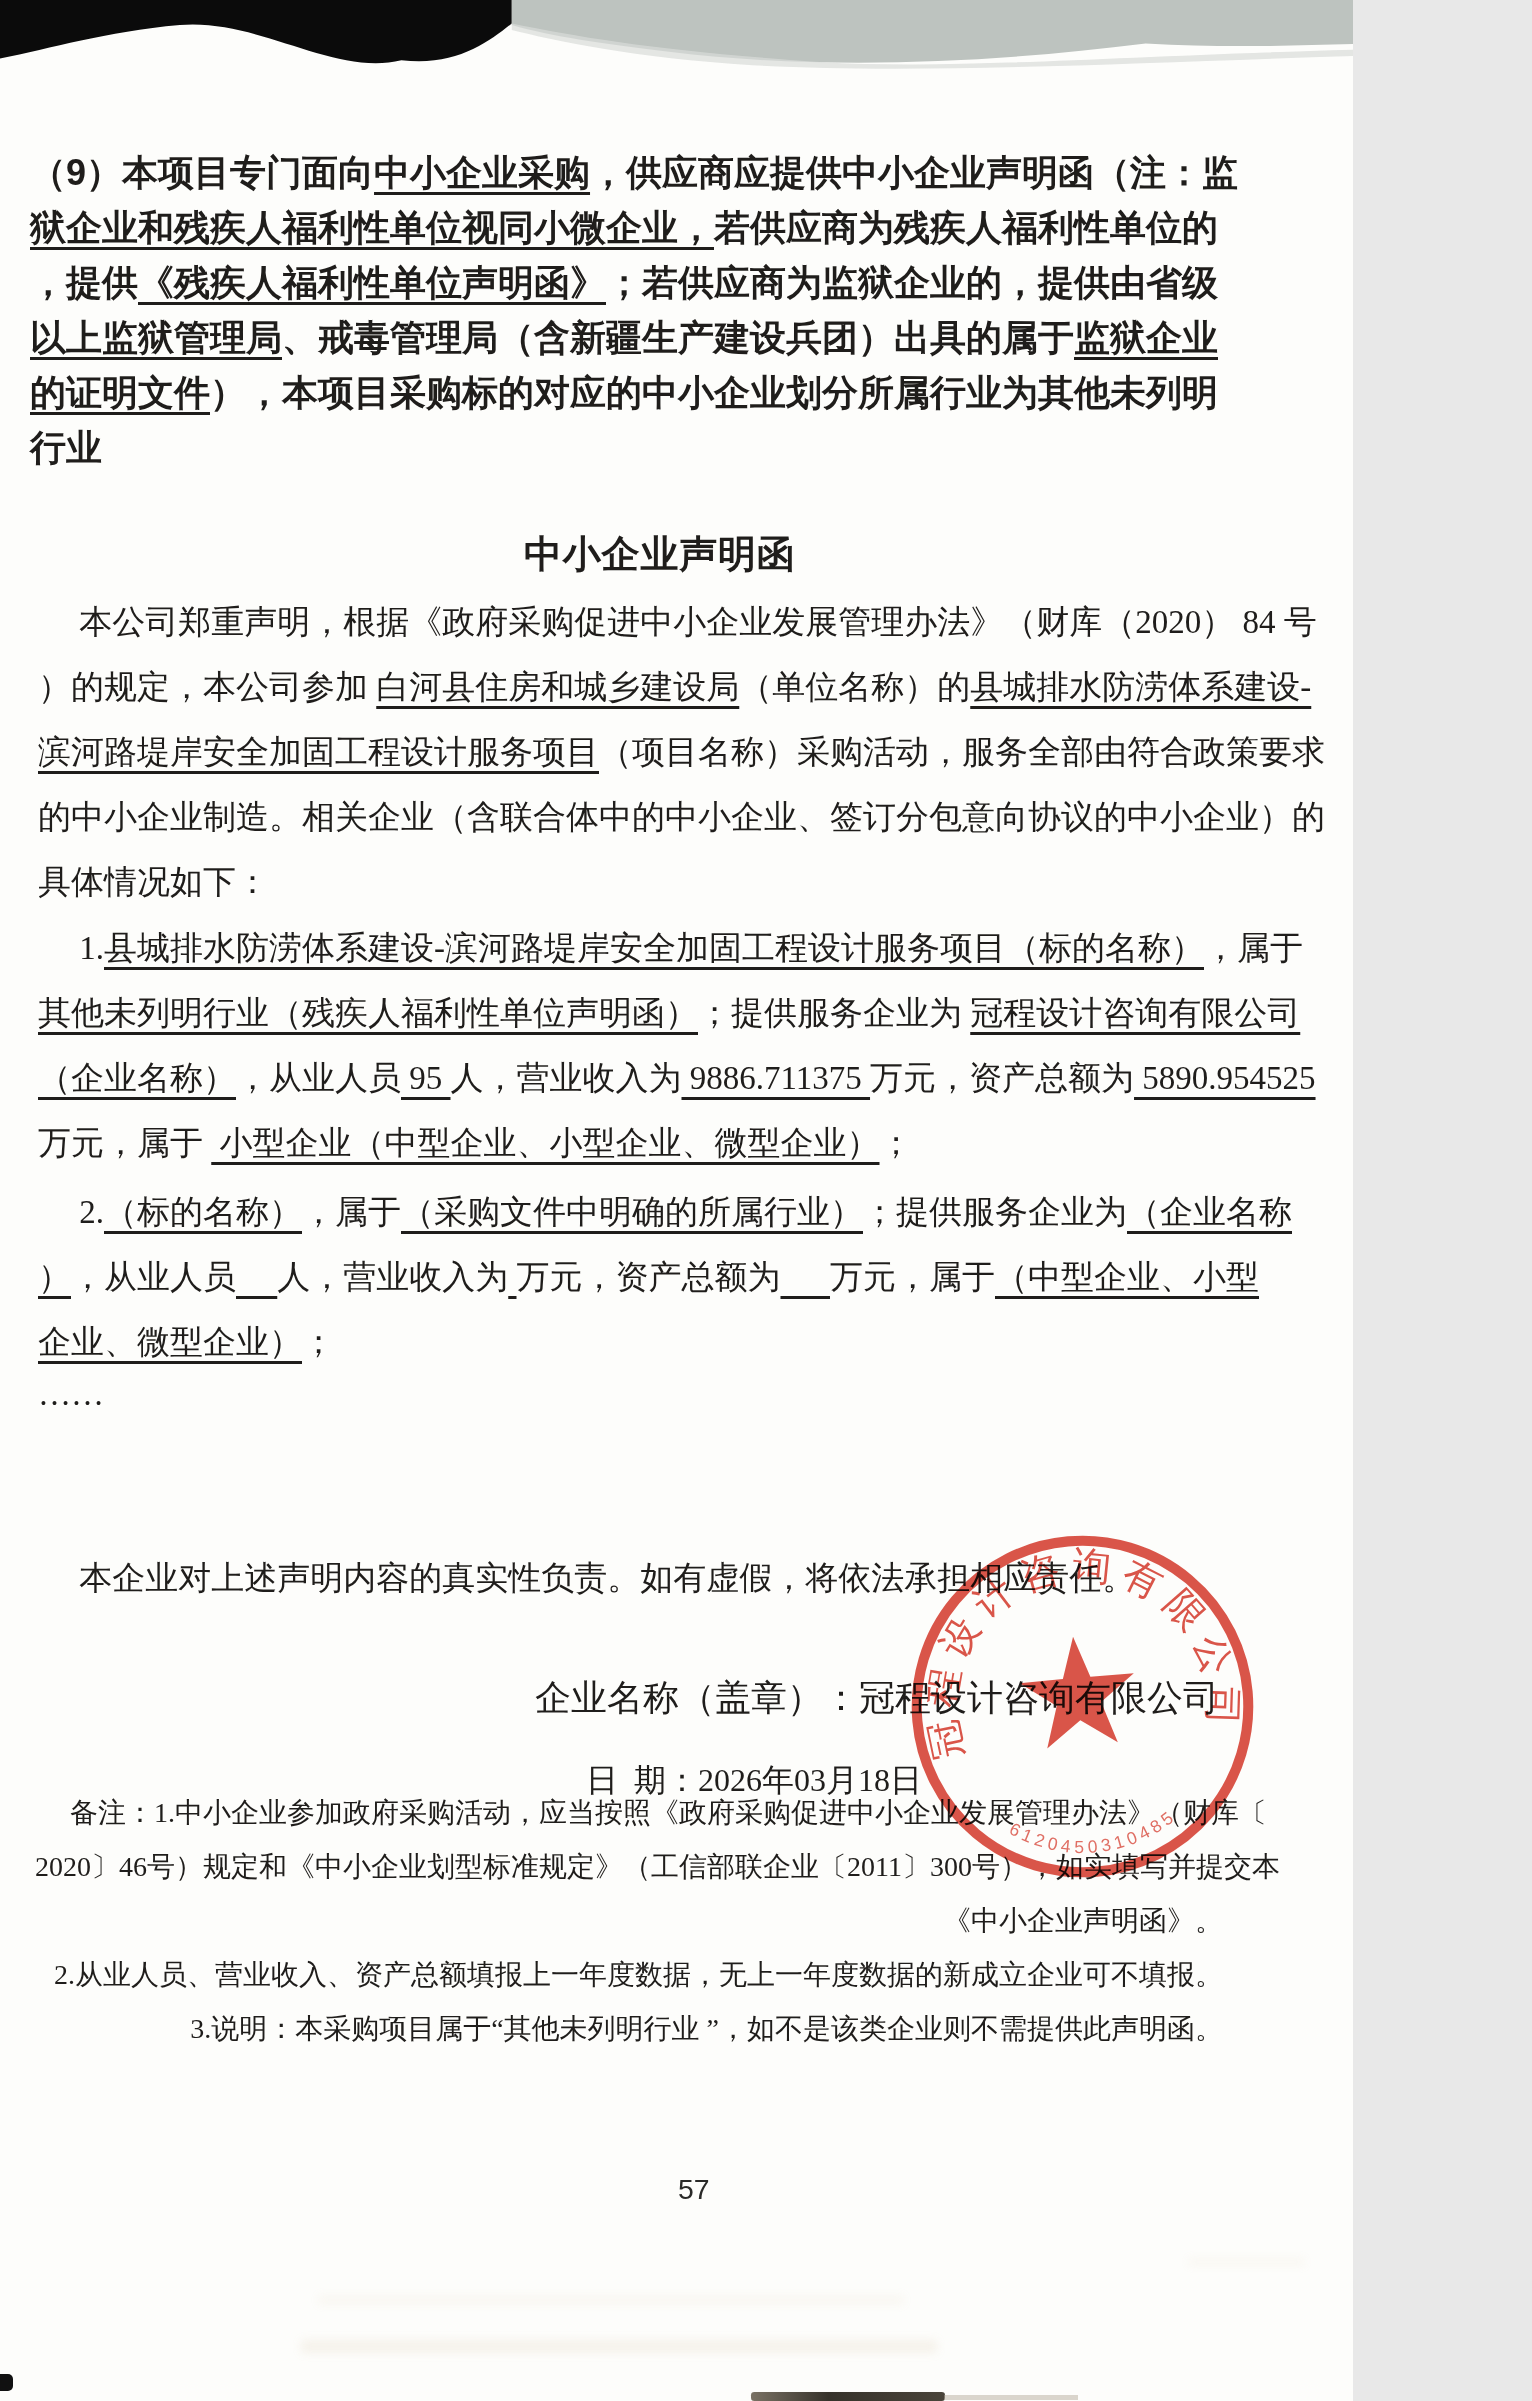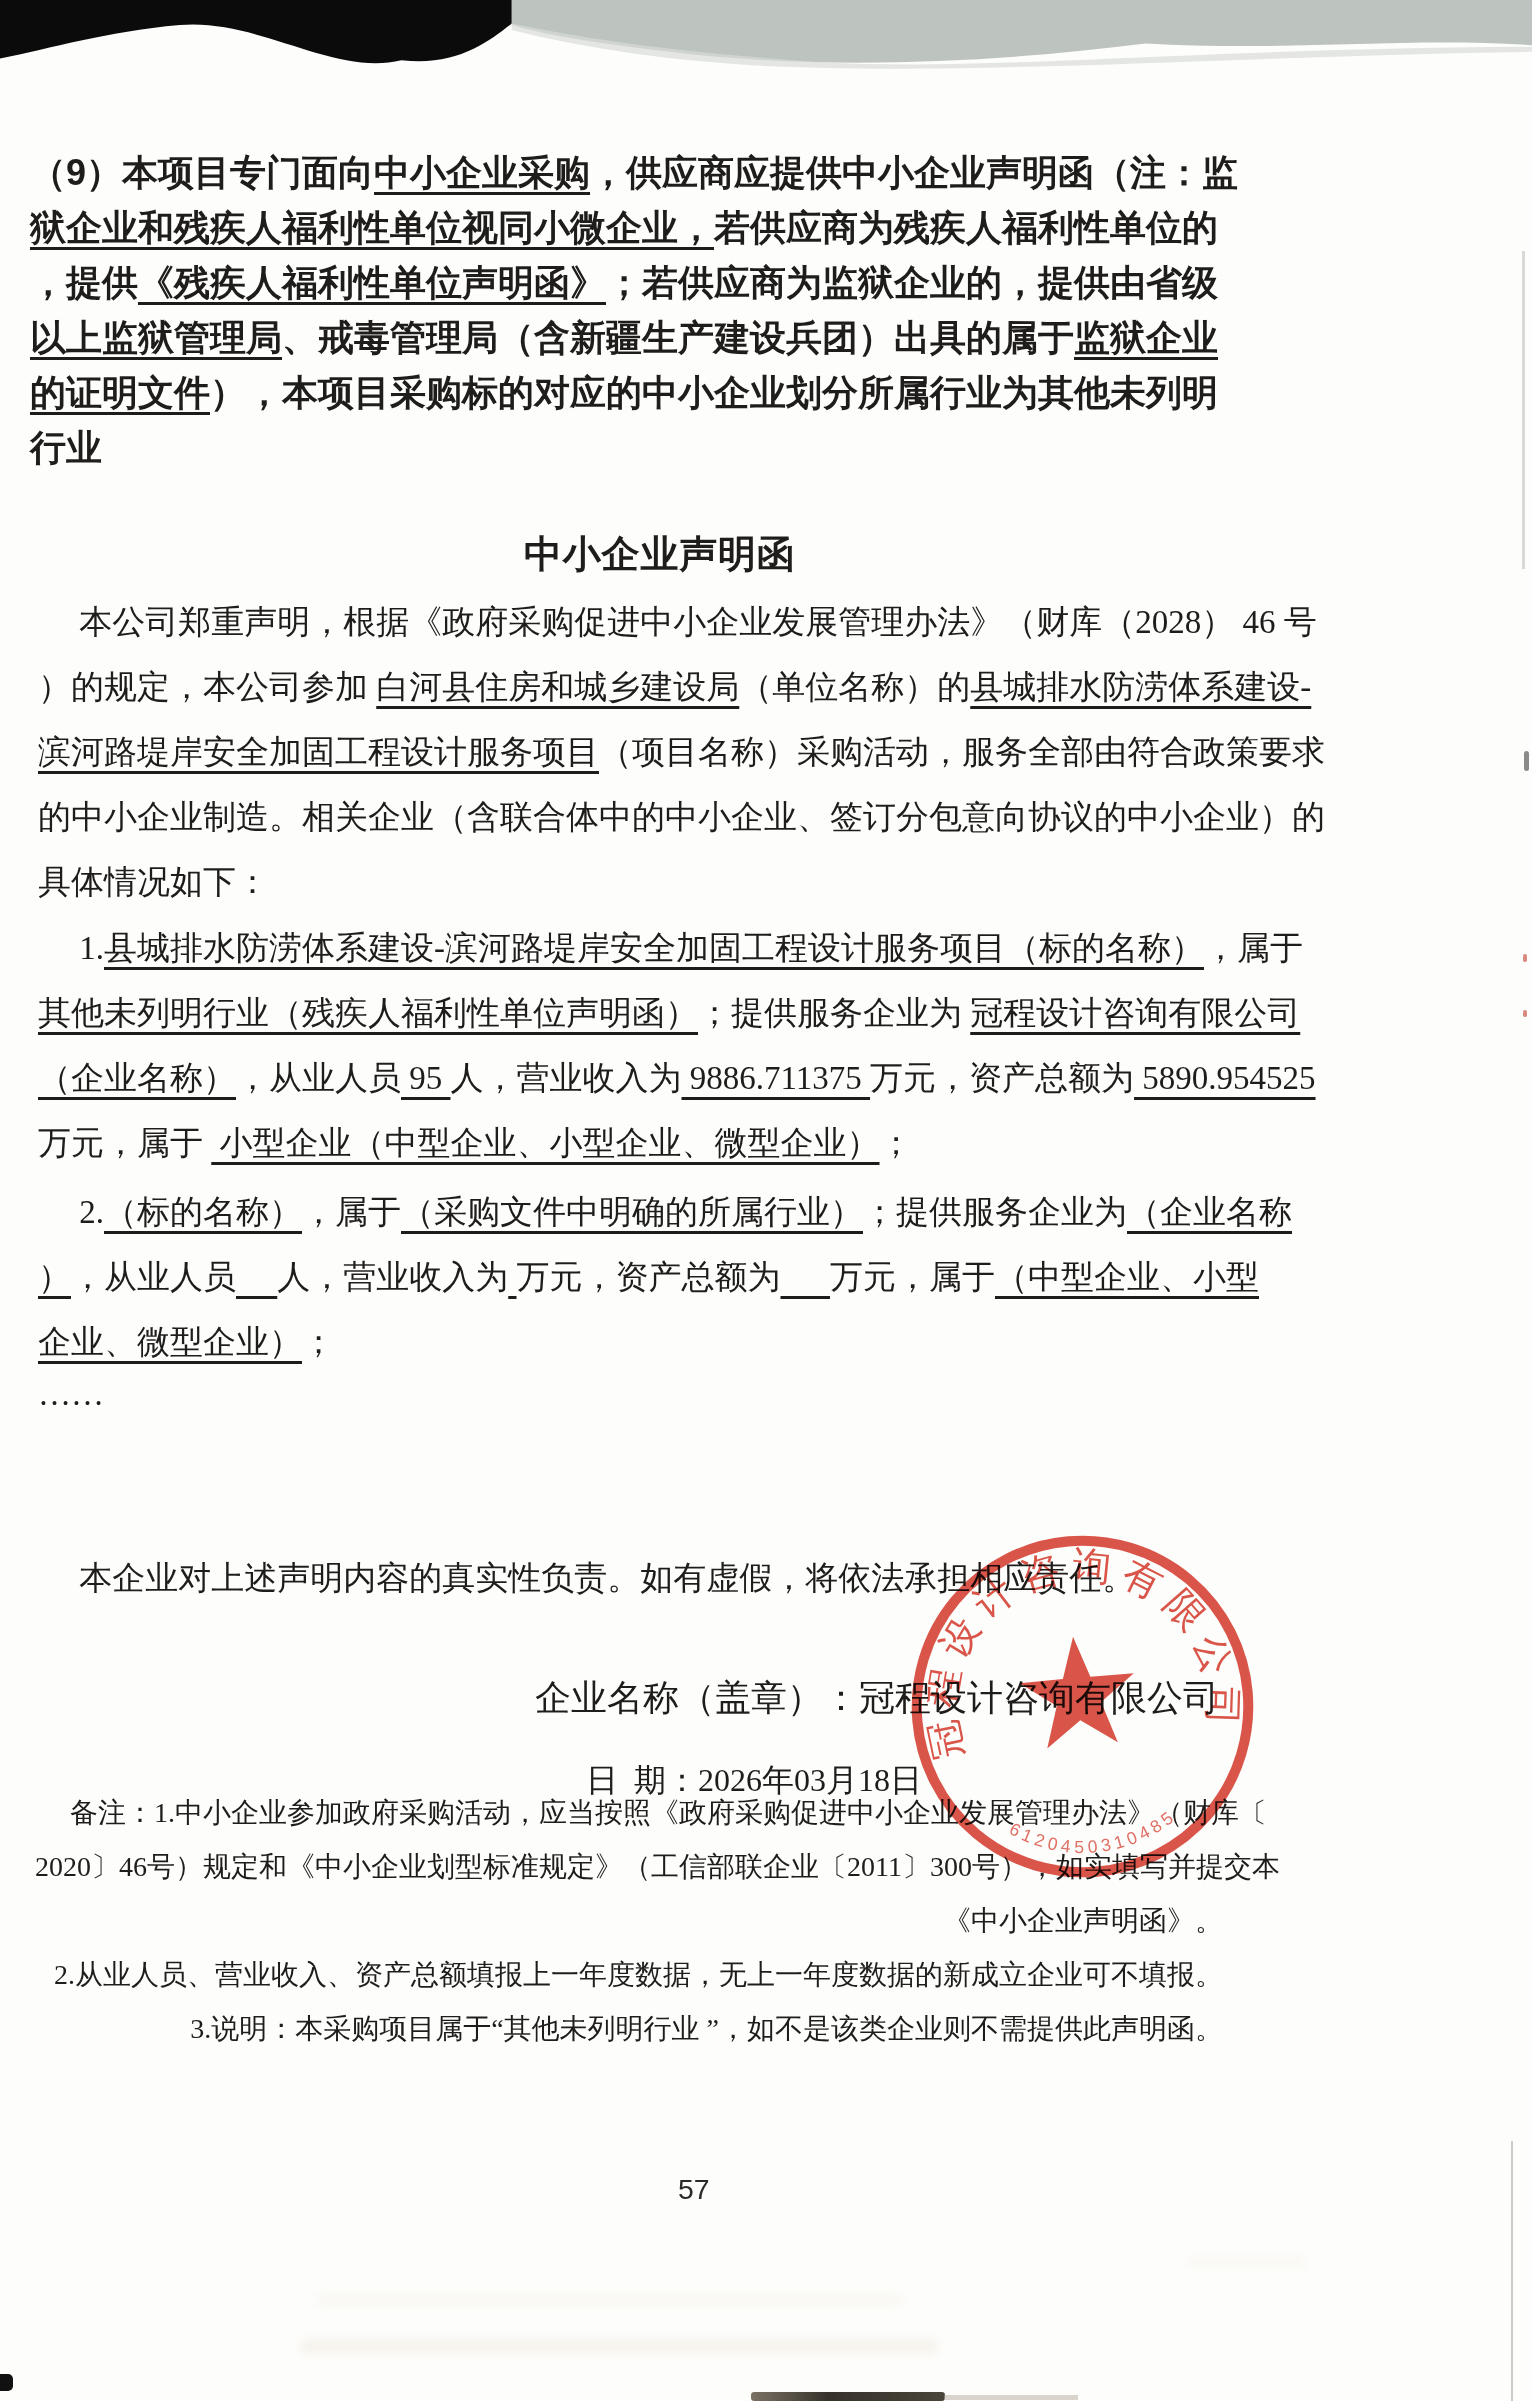--- a/index.html
+++ b/index.html
@@ -1,18 +1,18 @@
 <!DOCTYPE html>
 <html style="font-size:13.4px"><head>
 <meta charset="utf-8">
 <style>
   html,body{margin:0;padding:0;background:#e8e8e8;}
   .page{
     position:relative;
-    width:1532px;height:2401px;
+    width:1353px;height:2401px;
     background:#fdfdfb;
     overflow:hidden;
     font-family:"Liberation Serif","DejaVu Serif",serif;
     color:#1f1d1b;
   }
   .abs{position:absolute;}
   .line{white-space:pre;}
   .u{text-decoration:underline;text-decoration-thickness:2.5px;text-underline-offset:8.4px;}
   
   .intro{left:30px;top:147px;width:1171px;
@@ -74,21 +74,21 @@
       <div class="line"><span class="u">狱企业和残疾人福利性单位视同小微企业，</span><span>若供应商为残疾人福利性单位的</span></div>
       <div class="line"><span>，提供</span><span class="u">《残疾人福利性单位声明函》</span><span>；若供应商为监狱企业的，提供由省级</span></div>
       <div class="line"><span class="u">以上监狱管理局</span><span>、戒毒管理局（含新疆生产建设兵团）出具的属于</span><span class="u">监狱企业</span></div>
       <div class="line"><span class="u">的证明文件</span><span>），本项目采购标的对应的中小企业划分所属行业为其他未列明</span></div>
       <div class="line"><span>行业</span></div>
     </div>
 
   <div class="abs doc-title">中小企业声明函</div>
 
   <div class="abs bodyblock b-para1">
-      <div class="line"><span>　 本公司郑重声明，根据《政府采购促进中小企业发展管理办法》（财库（2028） 46 号</span></div>
+      <div class="line"><span>　 本公司郑重声明，根据《政府采购促进中小企业发展管理办法》（财库（2020） 84 号</span></div>
       <div class="line"><span>）的规定，本公司参加 </span><span class="u">白河县住房和城乡建设局</span><span>（单位名称）的</span><span class="u">县城排水防涝体系建设-</span></div>
       <div class="line"><span class="u">滨河路堤岸安全加固工程设计服务项目</span><span>（项目名称）采购活动，服务全部由符合政策要求</span></div>
       <div class="line"><span>的中小企业制造。相关企业（含联合体中的中小企业、签订分包意向协议的中小企业）的</span></div>
       <div class="line"><span>具体情况如下：</span></div>
     </div>
   <div class="abs bodyblock b-item1">
       <div class="line"><span>　 1.</span><span class="u">县城排水防涝体系建设-滨河路堤岸安全加固工程设计服务项目（标的名称）</span><span>，属于</span></div>
       <div class="line"><span class="u">其他未列明行业（残疾人福利性单位声明函）</span><span>；提供服务企业为 </span><span class="u">冠程设计咨询有限公司</span></div>
       <div class="line"><span class="u">（企业名称）</span><span>，从业人员</span><span class="u"> 95 </span><span>人，营业收入为</span><span class="u"> 9886.711375 </span><span>万元，资产总额为</span><span class="u"> 5890.954525</span></div>
       <div class="line"><span>万元，属于 </span><span class="u"> 小型企业（中型企业、小型企业、微型企业）</span><span>；</span></div>

